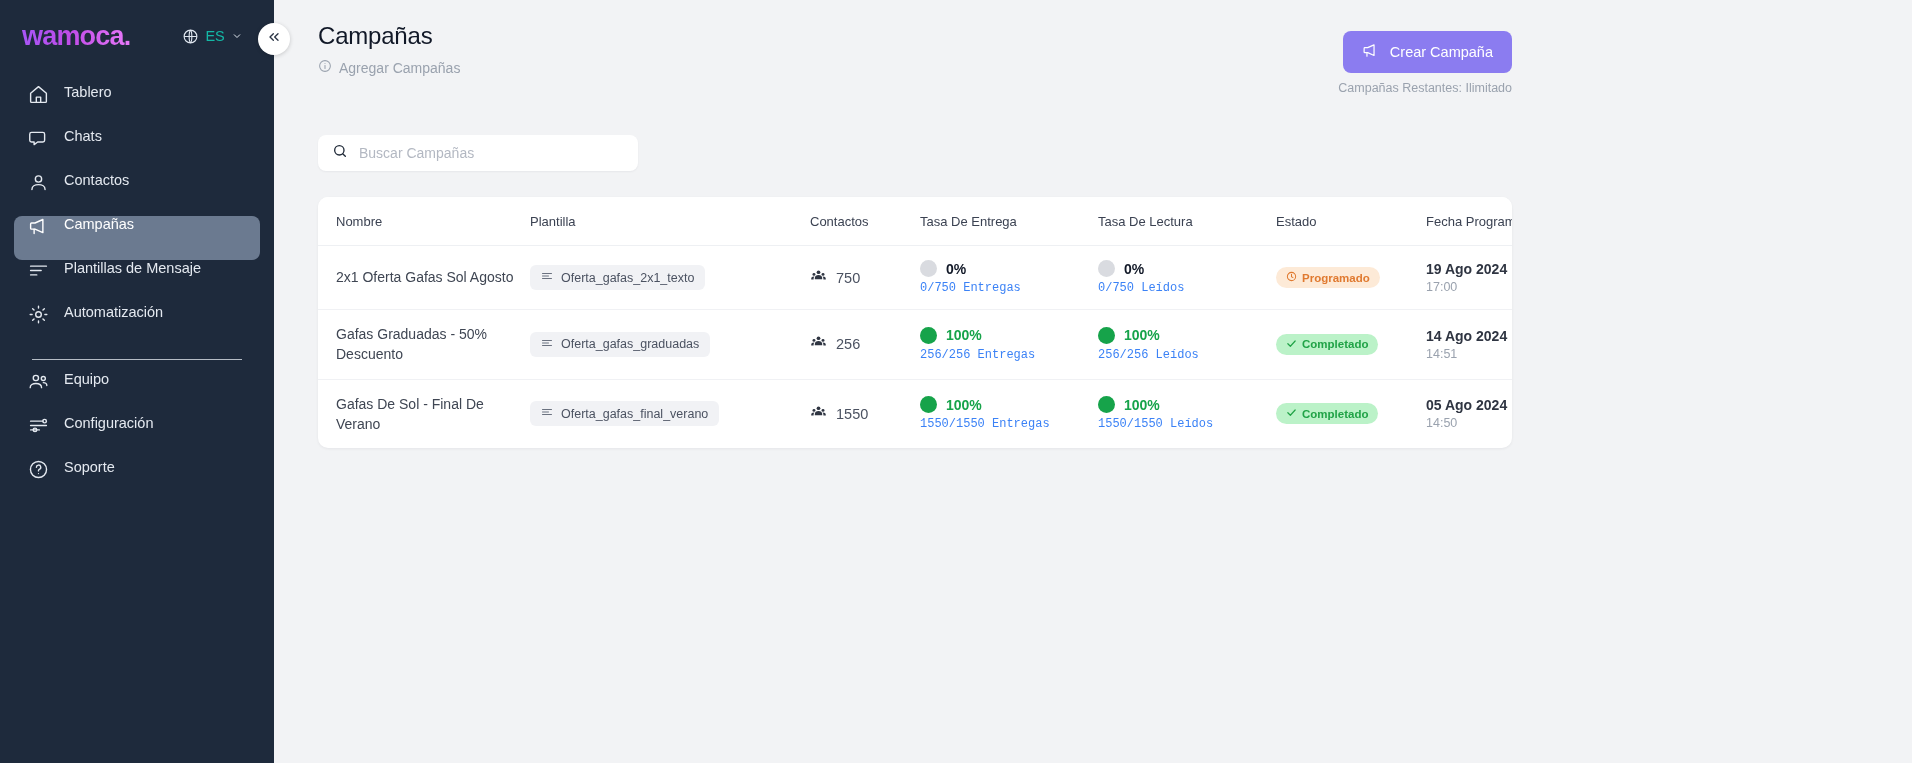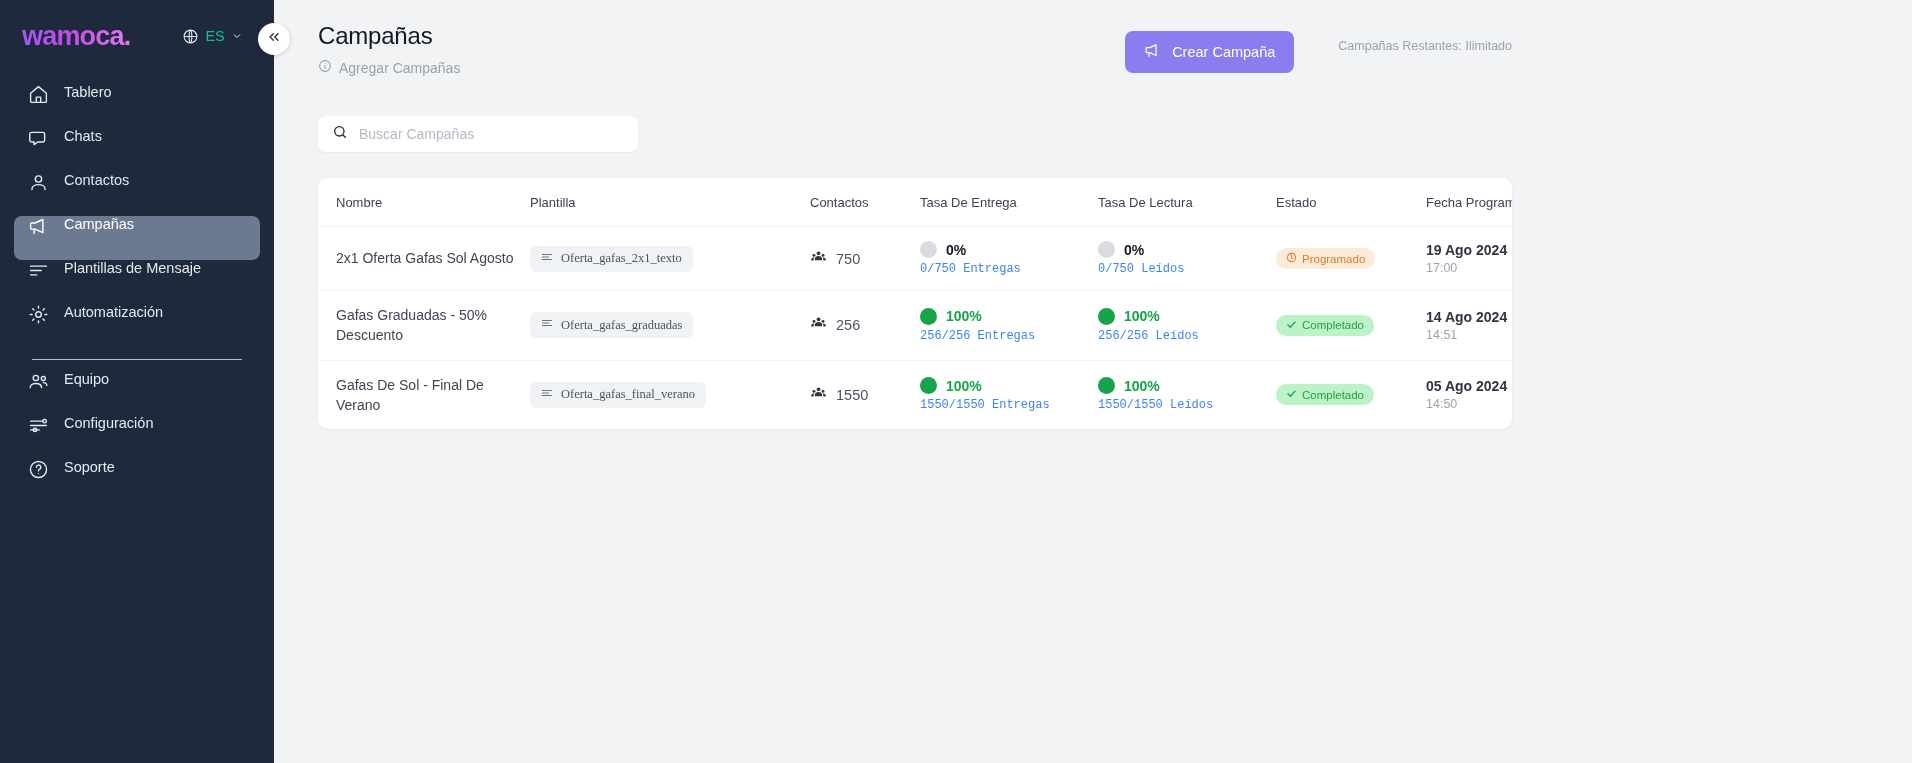--- a/index.html
+++ b/index.html
@@ -54,21 +54,21 @@
     width: 32px; height: 32px; border-radius: 50%;
     background: #ffffff; display: flex; align-items: center; justify-content: center;
     box-shadow: 0 1px 4px rgba(0,0,0,.18); cursor: pointer; z-index: 5;
   }
 
   
   .main { flex: 1; position: relative; padding: 0 44px; min-width: 0; }
   .topbar { display: flex; justify-content: space-between; align-items: flex-start; padding-top: 22px; }
   .page-title { font-size: 24px; color: #111827; font-weight: 400; letter-spacing: -0.2px; }
   .subtitle { display: flex; align-items: center; gap: 7px; margin-top: 9px; color: #9aa2ae; font-size: 14px; }
-  .topbar-right { display: flex; padding-top: 9px; gap: 44px; }
+  .topbar-right { display: flex; flex-direction: column; align-items: flex-end; padding-top: 9px; }
   .create-btn {
     display: flex; align-items: center; gap: 11px;
     background: #8b7cf0; color: #fff; border: none;
     padding: 11px 19px; border-radius: 8px; font-size: 14.5px;
     font-family: inherit; cursor: pointer;
   }
   .remaining { margin-top: 8px; color: #9aa2ae; font-size: 12.5px; }
 
   .search-wrap {
     margin-top: 40px; width: 320px; height: 36px;
@@ -103,31 +103,31 @@
   .c-read { width: 178px; }
   .c-sta  { width: 150px; }
   .c-date { width: 200px; }
   .c-act  { width: 60px; }
   thead .c-name { padding-left: 18px; }
 
   .cell-name { font-size: 14px; color: #3f4653; line-height: 1.45; }
   .tpl-chip {
     display: inline-flex; align-items: center; gap: 8px;
     background: #f1f2f5; border-radius: 6px; padding: 5px 11px;
-    font-size: 12.5px; color: #4b5261; max-width: 100%; font-family: Liberation Serif, serif;
+    font-size: 12.5px; color: #4b5261; max-width: 100%;
   }
   .contacts-cell { display: flex; align-items: center; gap: 9px; font-size: 14.5px; color: #4b5261; }
   .rate { display: flex; flex-direction: column; gap: 4px; }
   .rate-top { display: flex; align-items: center; gap: 9px; }
   .dot { width: 17px; height: 17px; border-radius: 50%; flex: 0 0 17px; }
   .rate-pct { font-size: 14px; font-weight: 700; }
   .rate-sub { font-size: 12px; color: #3b82f6; padding-left: 0; font-family: Liberation Mono, monospace; }
   .badge {
     display: inline-flex; align-items: center; gap: 5px;
-    padding: 4px 10px; border-radius: 12px; font-size: 11.5px; font-weight: 400;
+    padding: 4px 10px; border-radius: 12px; font-size: 11.5px; font-weight: 700;
   }
   .date-main { font-size: 14px; color: #2f3542; font-weight: 700; }
   .date-sub { font-size: 12.5px; color: #9aa2ae; margin-top: 3px; }
   .kebab { display: flex; flex-direction: column; gap: 3px; align-items: center; cursor: pointer; }
   .kebab i { width: 3.5px; height: 3.5px; border-radius: 50%; background: #4b5261; display: block; }
 </style>
 </head>
 <body>
 
 <div class="app">

